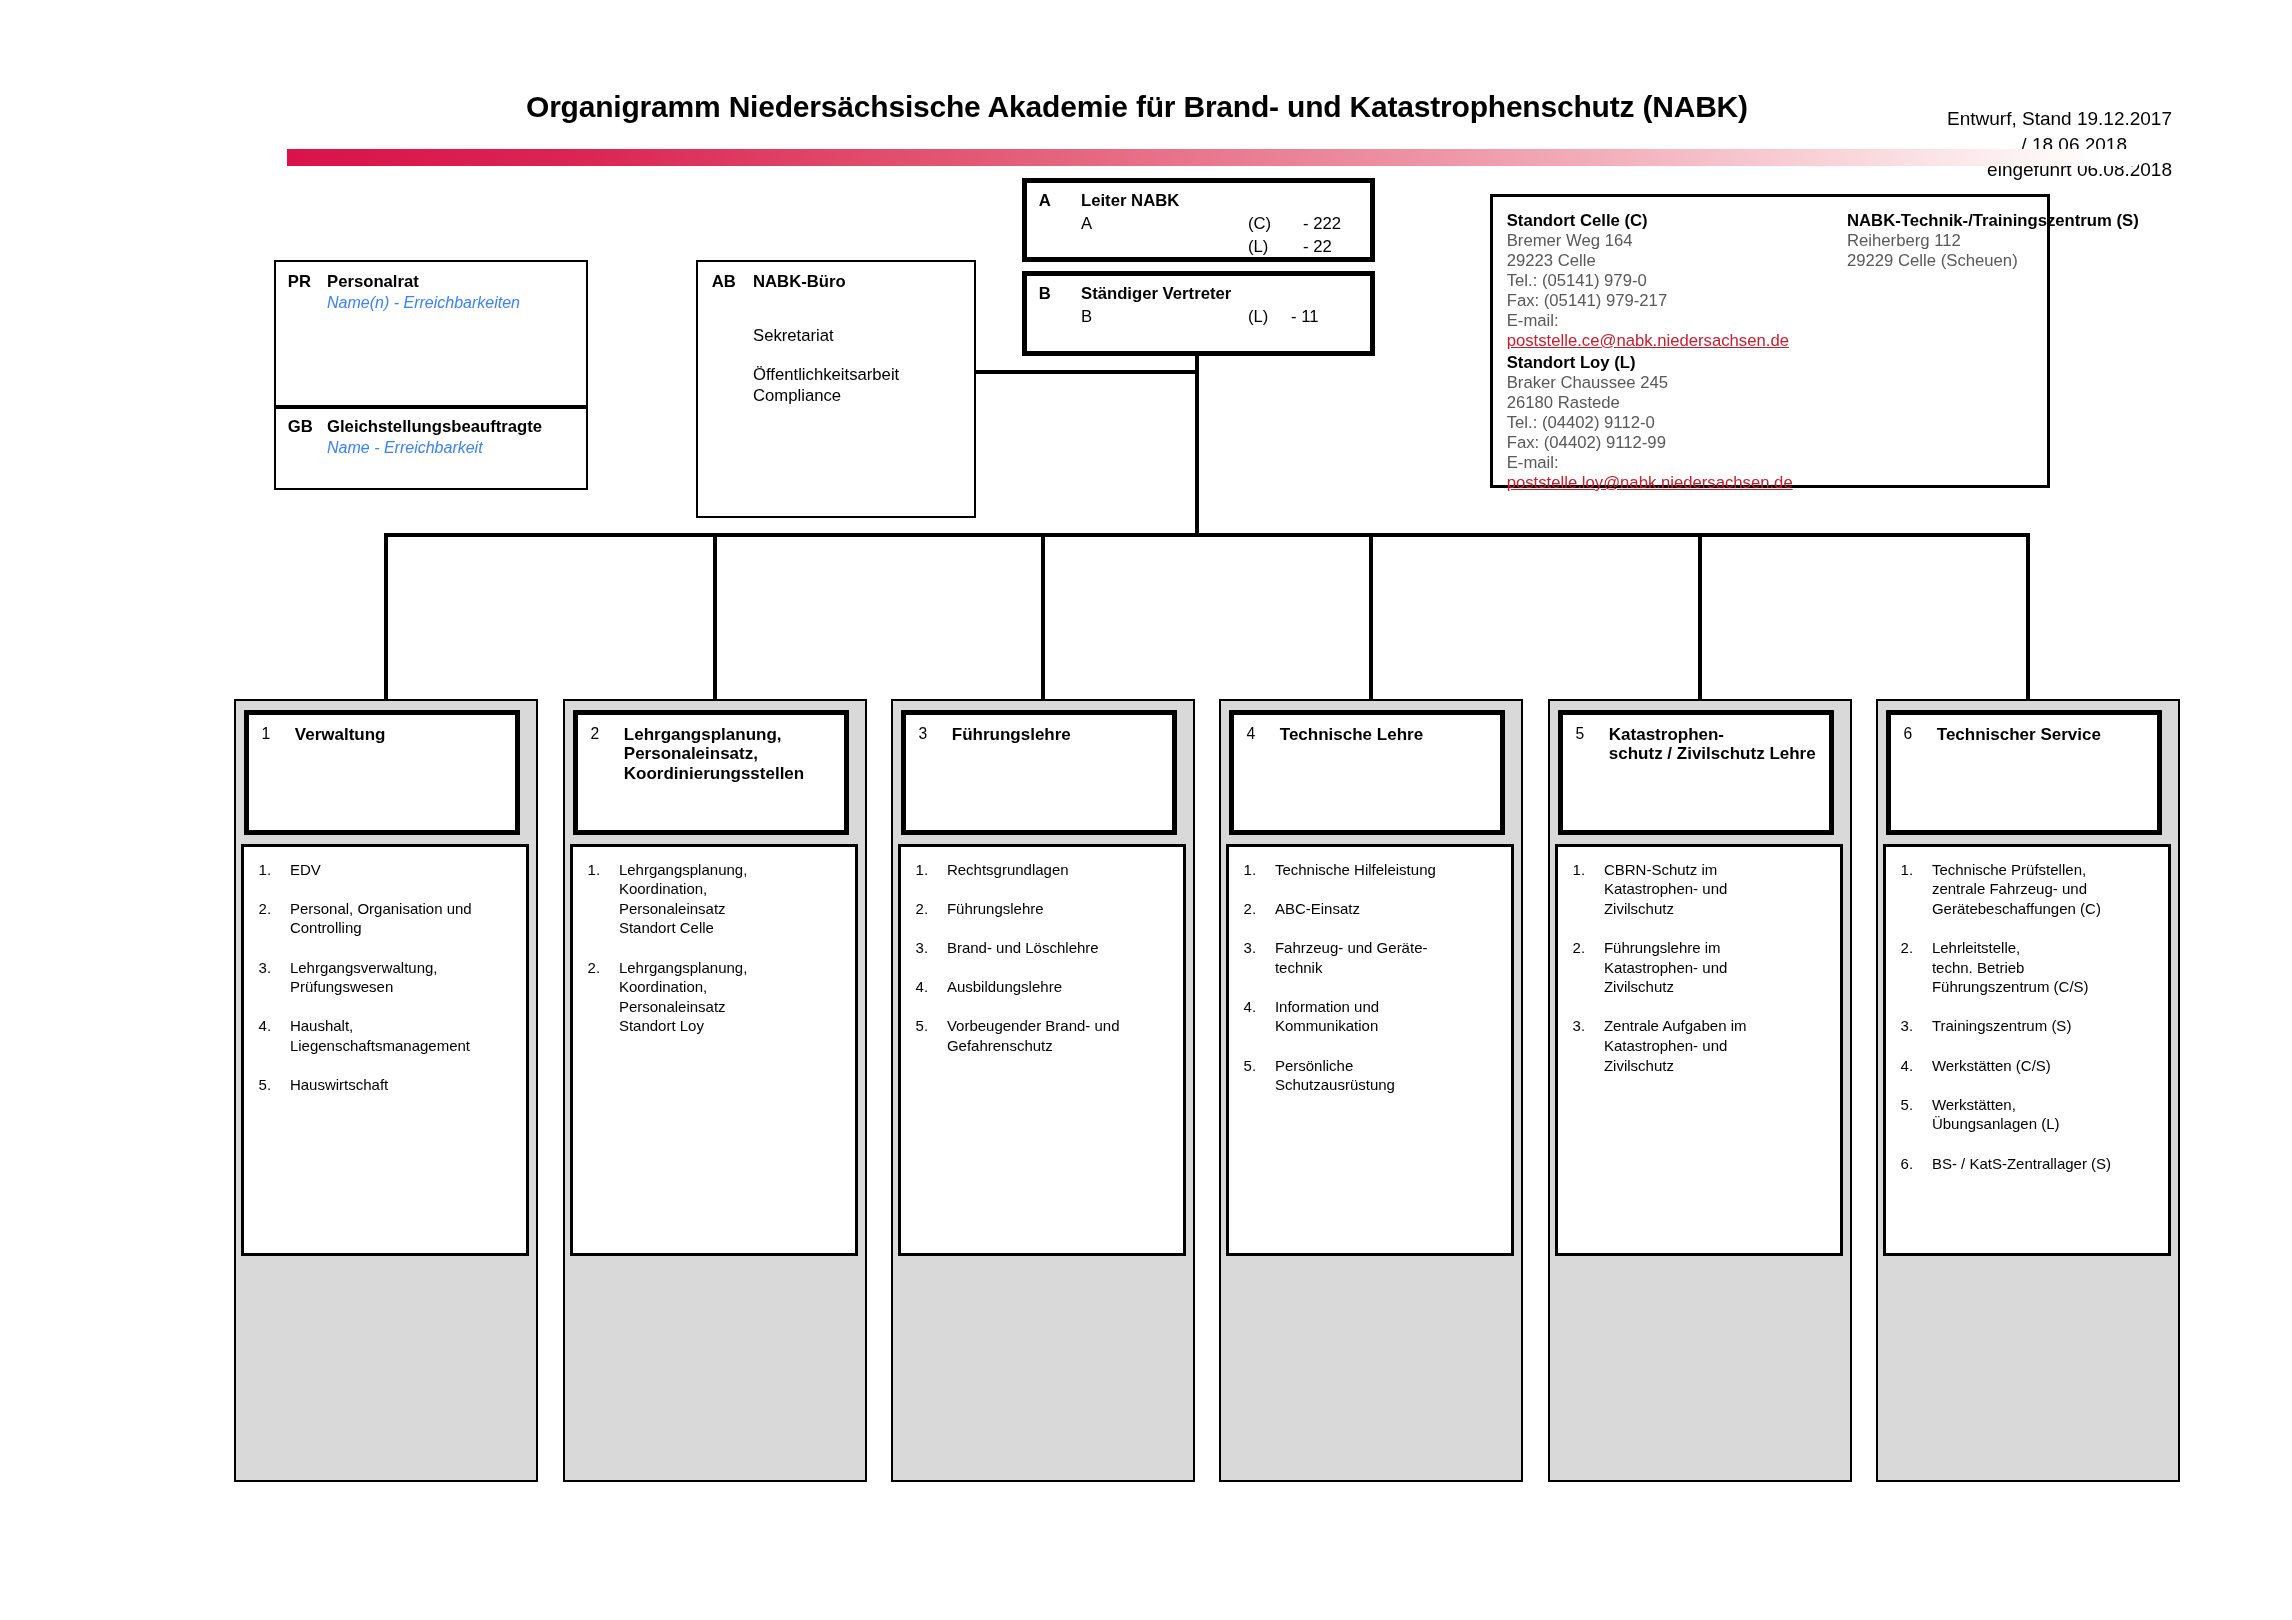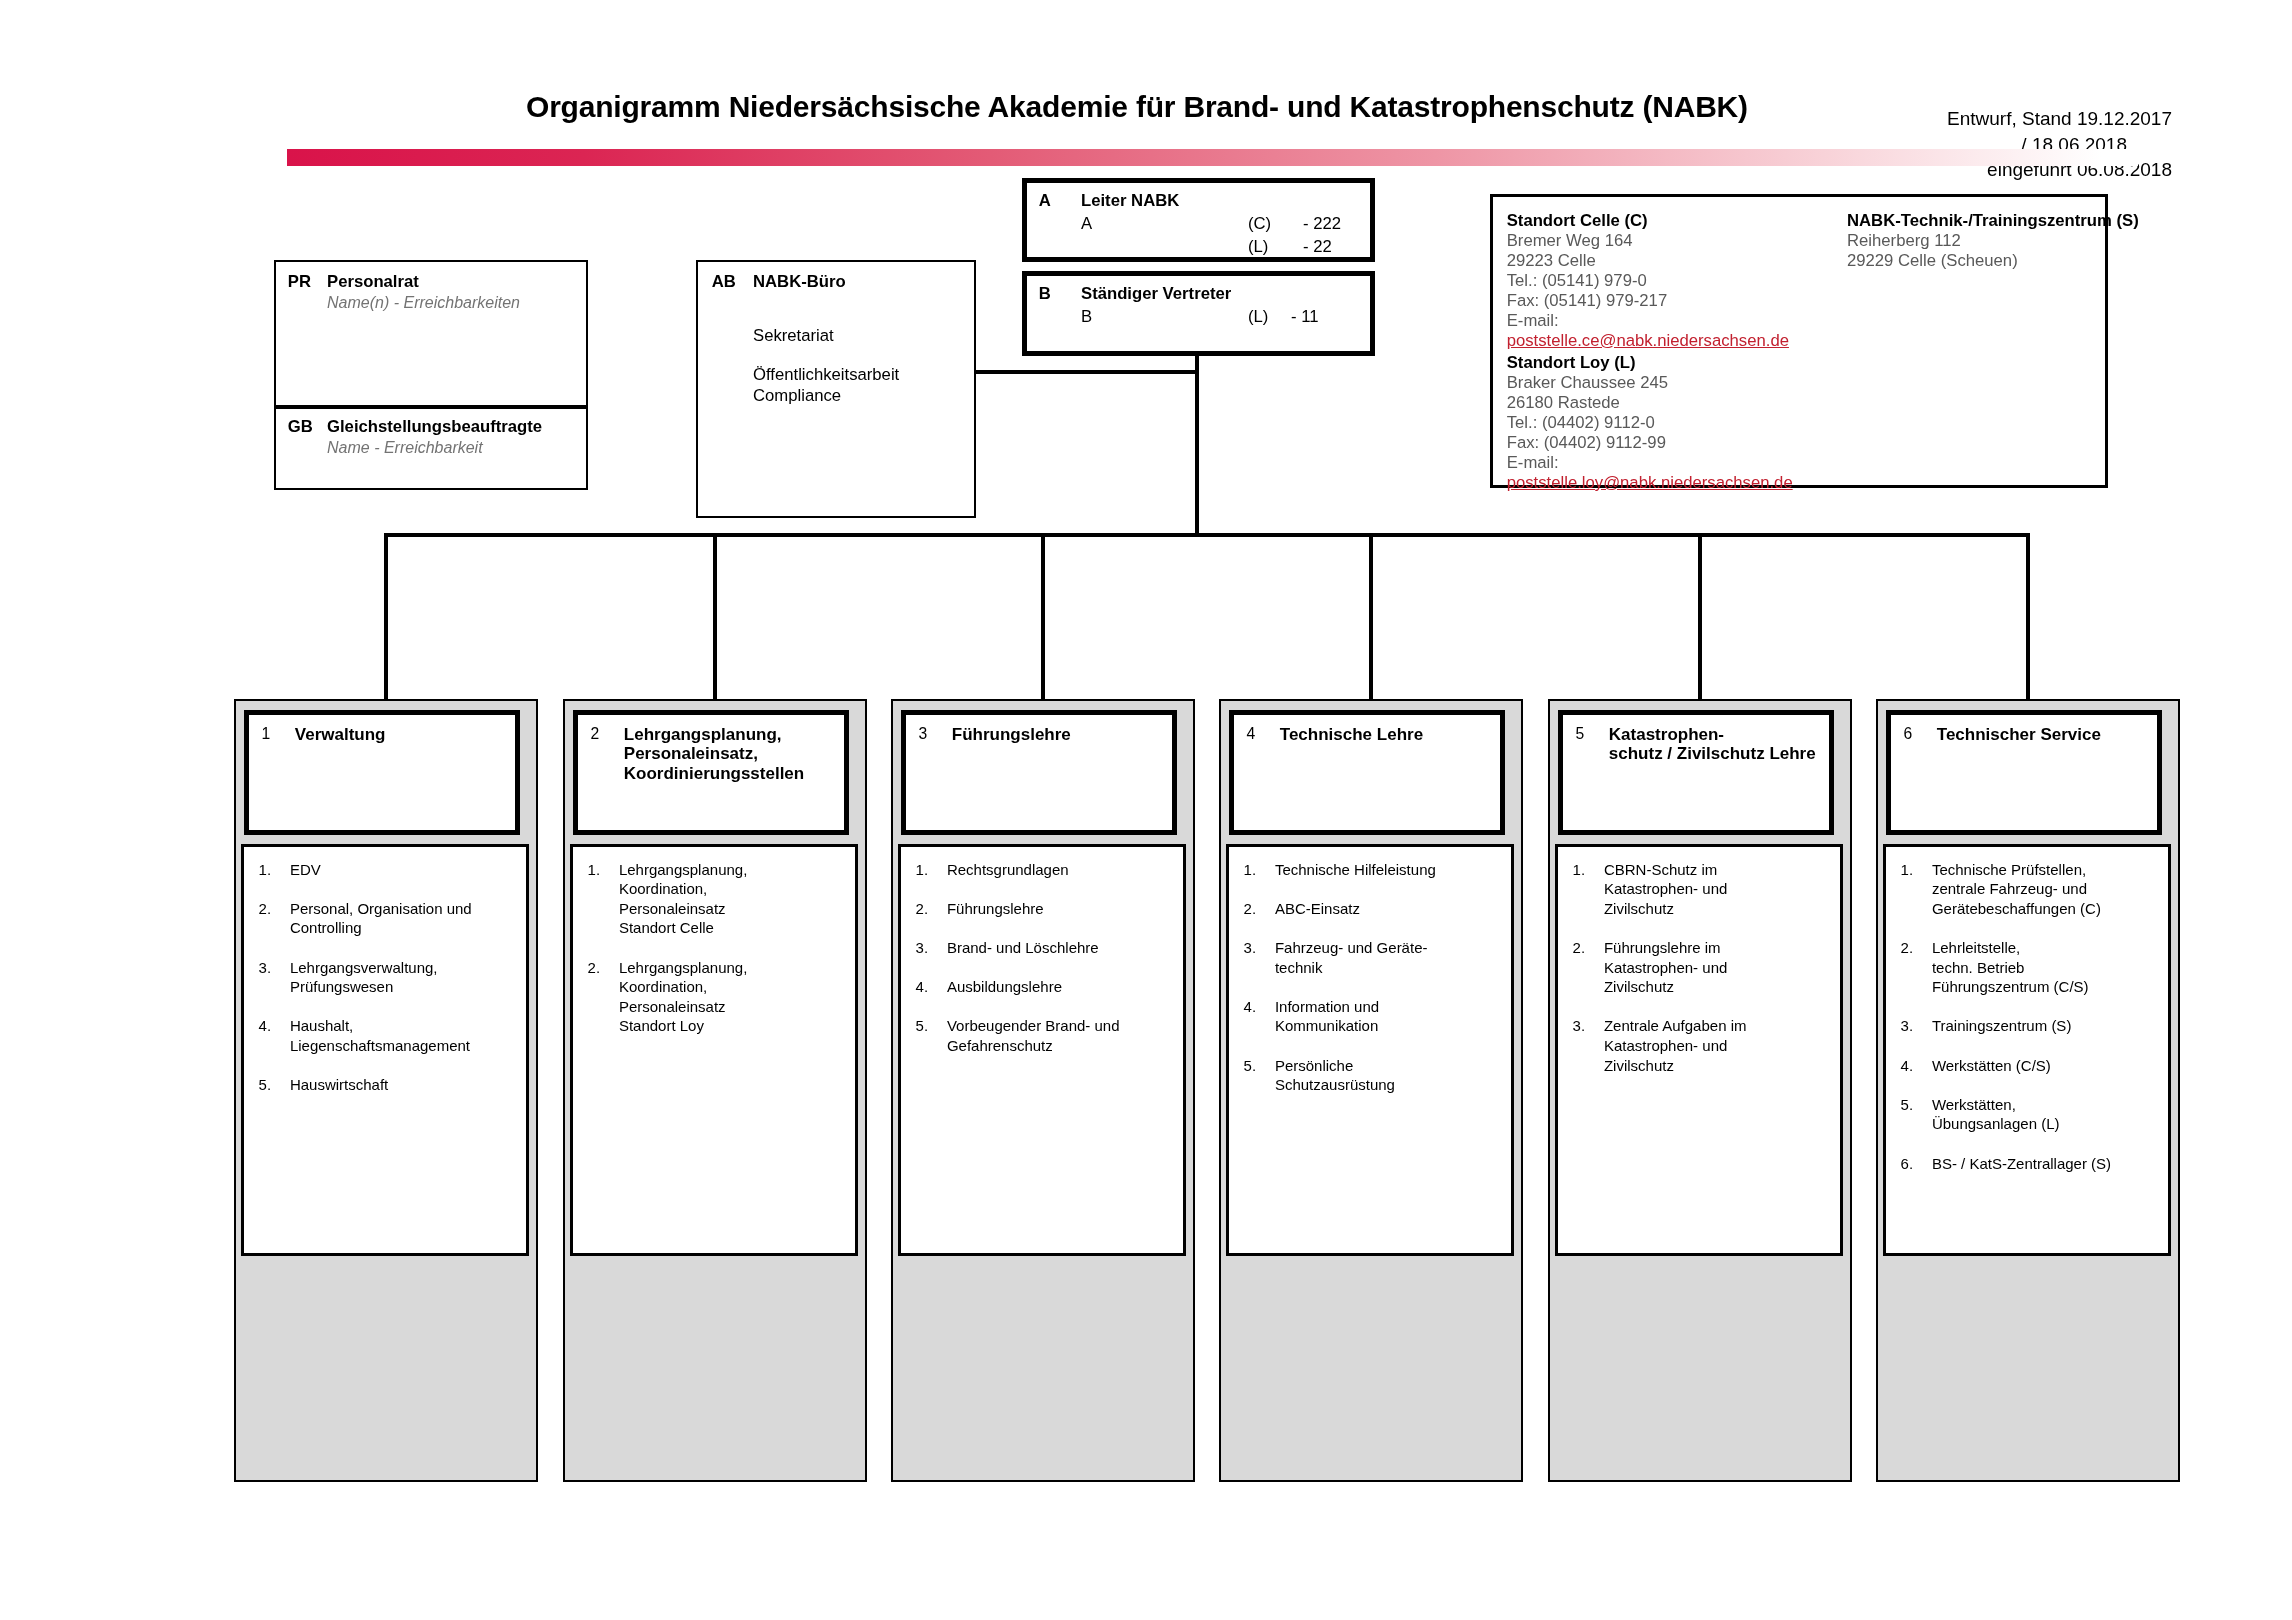--- a/index.html
+++ b/index.html
@@ -16,29 +16,29 @@
 
   
   .accent-bar { left:287px; top:149px; width:1851px; height:16.7px;
     background:linear-gradient(90deg,#d9134a 0%, #db2553 16%, #e35b76 38%, #ee95a5 62%, #f8d2d8 83%, #ffffff 98%); }
 
   
   .box { position:absolute; background:#fff; box-sizing:border-box; border:2.9px solid #000; }
   .thick { border-width:5.9px; }
   .code { position:absolute; font-weight:bold; font-size:16.7px; }
   .btitle { position:absolute; font-weight:bold; font-size:16.7px; white-space:nowrap; }
-  .bnote { position:absolute; font-style:italic; font-size:16px; color:#737373; white-space:nowrap; }
+  .bnote { position:absolute; font-style:italic; font-size:16px; color:#3b82f6; white-space:nowrap; }
   .plain { position:absolute; font-size:16.7px; white-space:nowrap; }
 
   
   .box-a { left:1022px; top:178px; width:353px; height:84px; }
   .box-b { left:1022px; top:271px; width:353px; height:85px; }
 
   
-  .box-loc { left:1490px; top:194px; width:618px; height:294px; border-width:3.9px; }
+  .box-loc { left:1490px; top:194px; width:560px; height:294px; border-width:3.9px; }
   .loc-col { position:absolute; font-size:16.7px; line-height:20px; color:#595959; }
   .loc-title { color:#000; font-weight:bold; }
   .rlink { color:#c2202f; text-decoration:underline; cursor:pointer; }
 
   
   .line { position:absolute; background:#000; }
 
   
   .column { position:absolute; top:699px; width:304px; height:783px; background:#d9d9d9;
     border:2.9px solid #000; box-sizing:border-box; }

